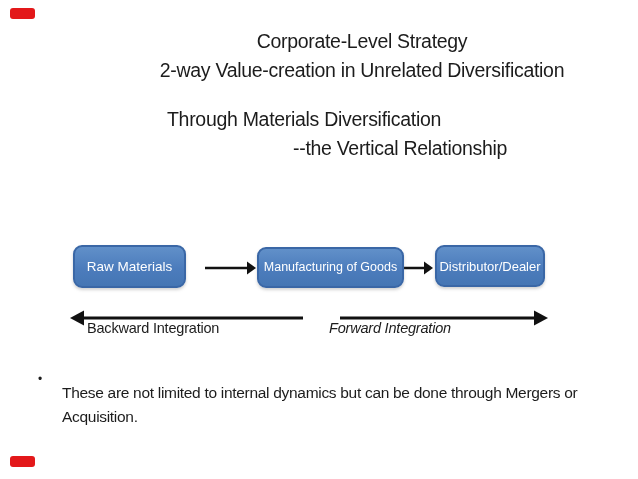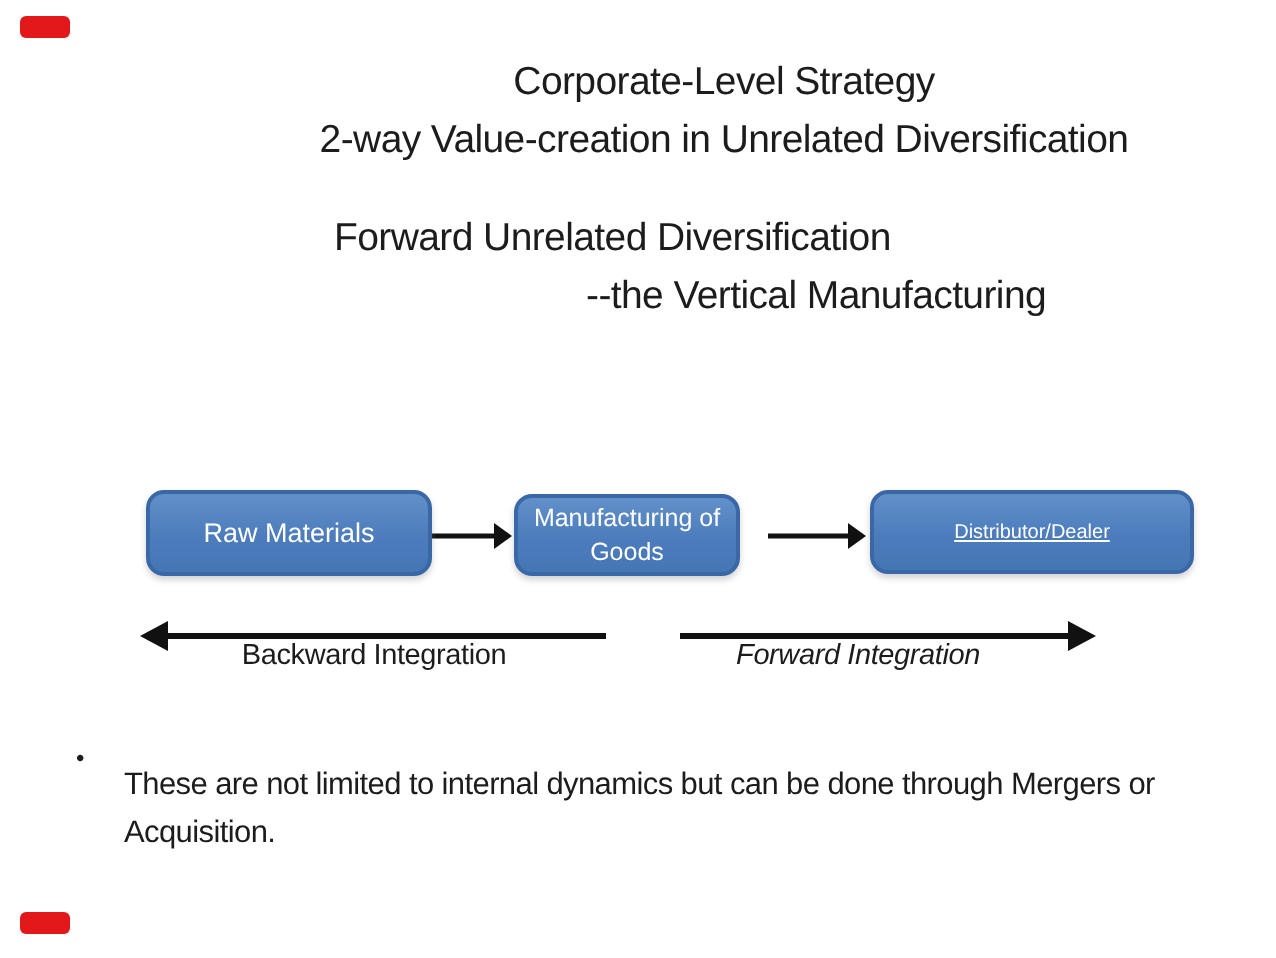--- a/index.html
+++ b/index.html
@@ -33,26 +33,26 @@
     position:absolute;
     display:flex;align-items:center;justify-content:center;
     text-align:center;
     background:linear-gradient(180deg,#6190c9 0%,#4c7cbc 55%,#4576b4 100%);
     border:2px solid #3a67a6;border-radius:9px;
     color:#ffffff;
     box-shadow:0 2px 3px rgba(130,130,130,0.35);
     box-sizing:border-box;
     padding:0 4px;
   }
-  #box-raw{left:73px;top:245px;width:143px;height:43px;font-size:13.5px;justify-content:center;}
-  #box-mfg{left:257px;top:247px;width:113px;height:41px;font-size:12.5px;line-height:1.3;}
-  #box-dist{left:435px;top:245px;width:162px;height:42px;font-size:10px;text-decoration:underline;}
+  #box-raw{left:73px;top:245px;width:113px;height:43px;font-size:13.5px;justify-content:center;}
+  #box-mfg{left:257px;top:247px;width:147px;height:41px;font-size:12.5px;line-height:1.3;}
+  #box-dist{left:435px;top:245px;width:110px;height:42px;font-size:13px;}
   #arrow-layer{position:absolute;left:0;top:230px;width:638px;height:120px;}
   .flow-label{
-    position:absolute;width:200px;text-align:center;
+    position:absolute;width:200px;
     font-size:14.5px;letter-spacing:-0.2px;white-space:nowrap;
   }
   #label-backward{left:87px;top:320px;}
   #label-forward{left:329px;top:320px;font-style:italic;}
   .bullet2{
     position:absolute;top:365px;left:38px;width:585px;
     font-size:15.5px;line-height:23.5px;letter-spacing:-0.3px;
     display:flex;align-items:flex-start;
   }
   .bullet2 .dot{width:24px;flex:none;font-size:12px;padding-top:3px;}
@@ -64,22 +64,22 @@
 <div id="slide">
 
   <div id="red-mark-top" class="red-mark"></div>
 
   <div class="title">
     <div>Corporate-Level Strategy</div>
     <div>2-way Value-creation in Unrelated Diversification</div>
   </div>
 
   <div class="bullet1">
-    <div class="l2">Forward Unrelated Diversification</div>
-    <div class="l3">--the Vertical Manufacturing</div>
+    <div class="l2">Through Materials Diversification</div>
+    <div class="l3">--the Vertical Relationship</div>
   </div>
 
   <svg id="arrow-layer" viewBox="0 0 638 120" xmlns="http://www.w3.org/2000/svg">
     <g stroke="#111" fill="#111">
       <line x1="205" y1="38" x2="247" y2="38" stroke-width="2.6"></line>
       <polygon points="247,31.5 256,38 247,44.5" stroke="none"></polygon>
     </g>
     <g stroke="#111" fill="#111">
       <line x1="384" y1="38" x2="424" y2="38" stroke-width="2.6"></line>
       <polygon points="424,31.5 433,38 424,44.5" stroke="none"></polygon>

